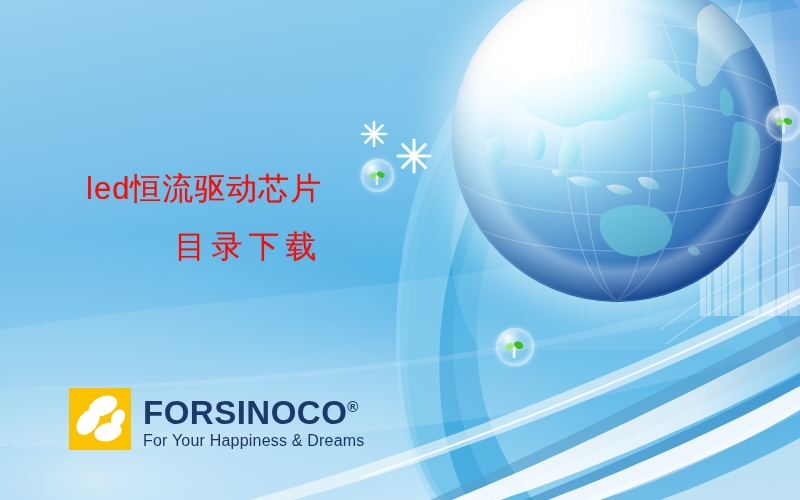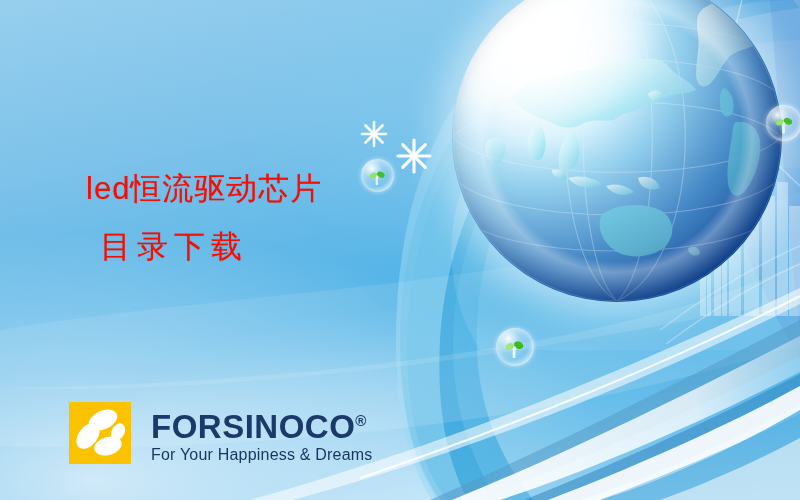--- a/index.html
+++ b/index.html
@@ -90,30 +90,31 @@
     font-size: 31px;
     line-height: 58px;
     letter-spacing: 1px;
     white-space: nowrap;
     text-shadow: 0 0 1px rgba(200,0,0,0.35);
   }
   .headline .line2 {
     display: block;
     padding-left: 14px;
     letter-spacing: 6px;
+    text-align: right;
   }
 
   
   .logo {
     position: absolute;
     left: 69px;
-    top: 402px;
+    top: 388px;
     display: flex;
     align-items: flex-start;
-    gap: 20px;
+    gap: 12px;
   }
   .logo-mark {
     position: relative;
     width: 62px;
     height: 62px;
     background: #fbc200;
     flex: 0 0 auto;
   }
   .logo-text {
     padding-top: 2px;

